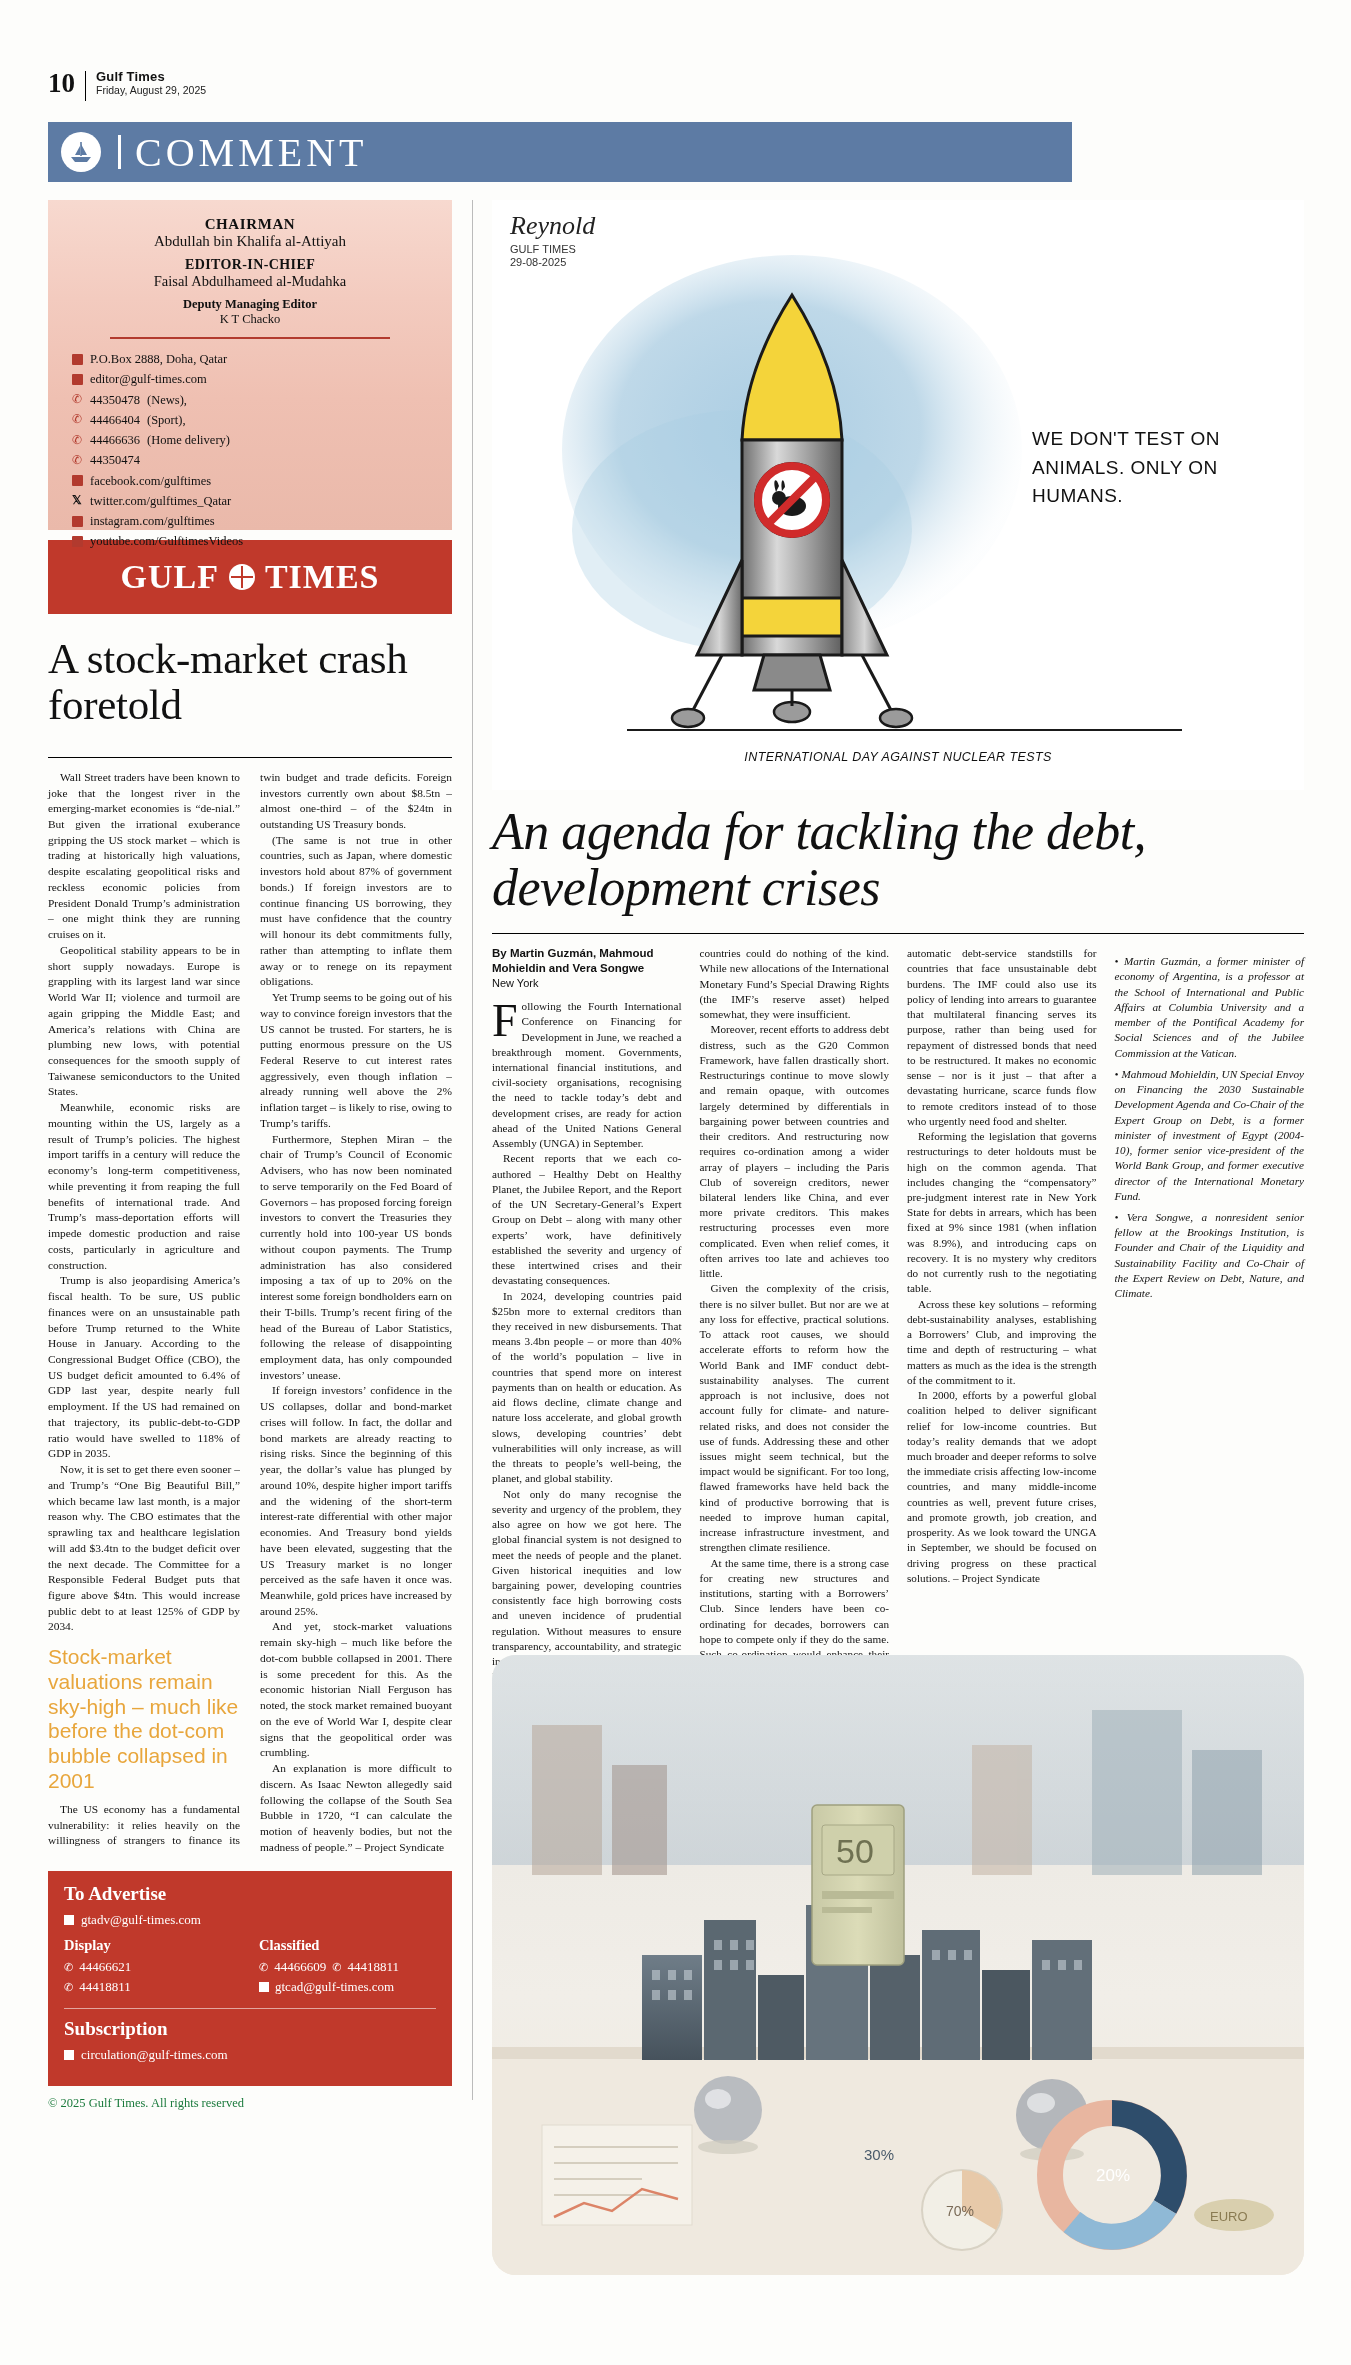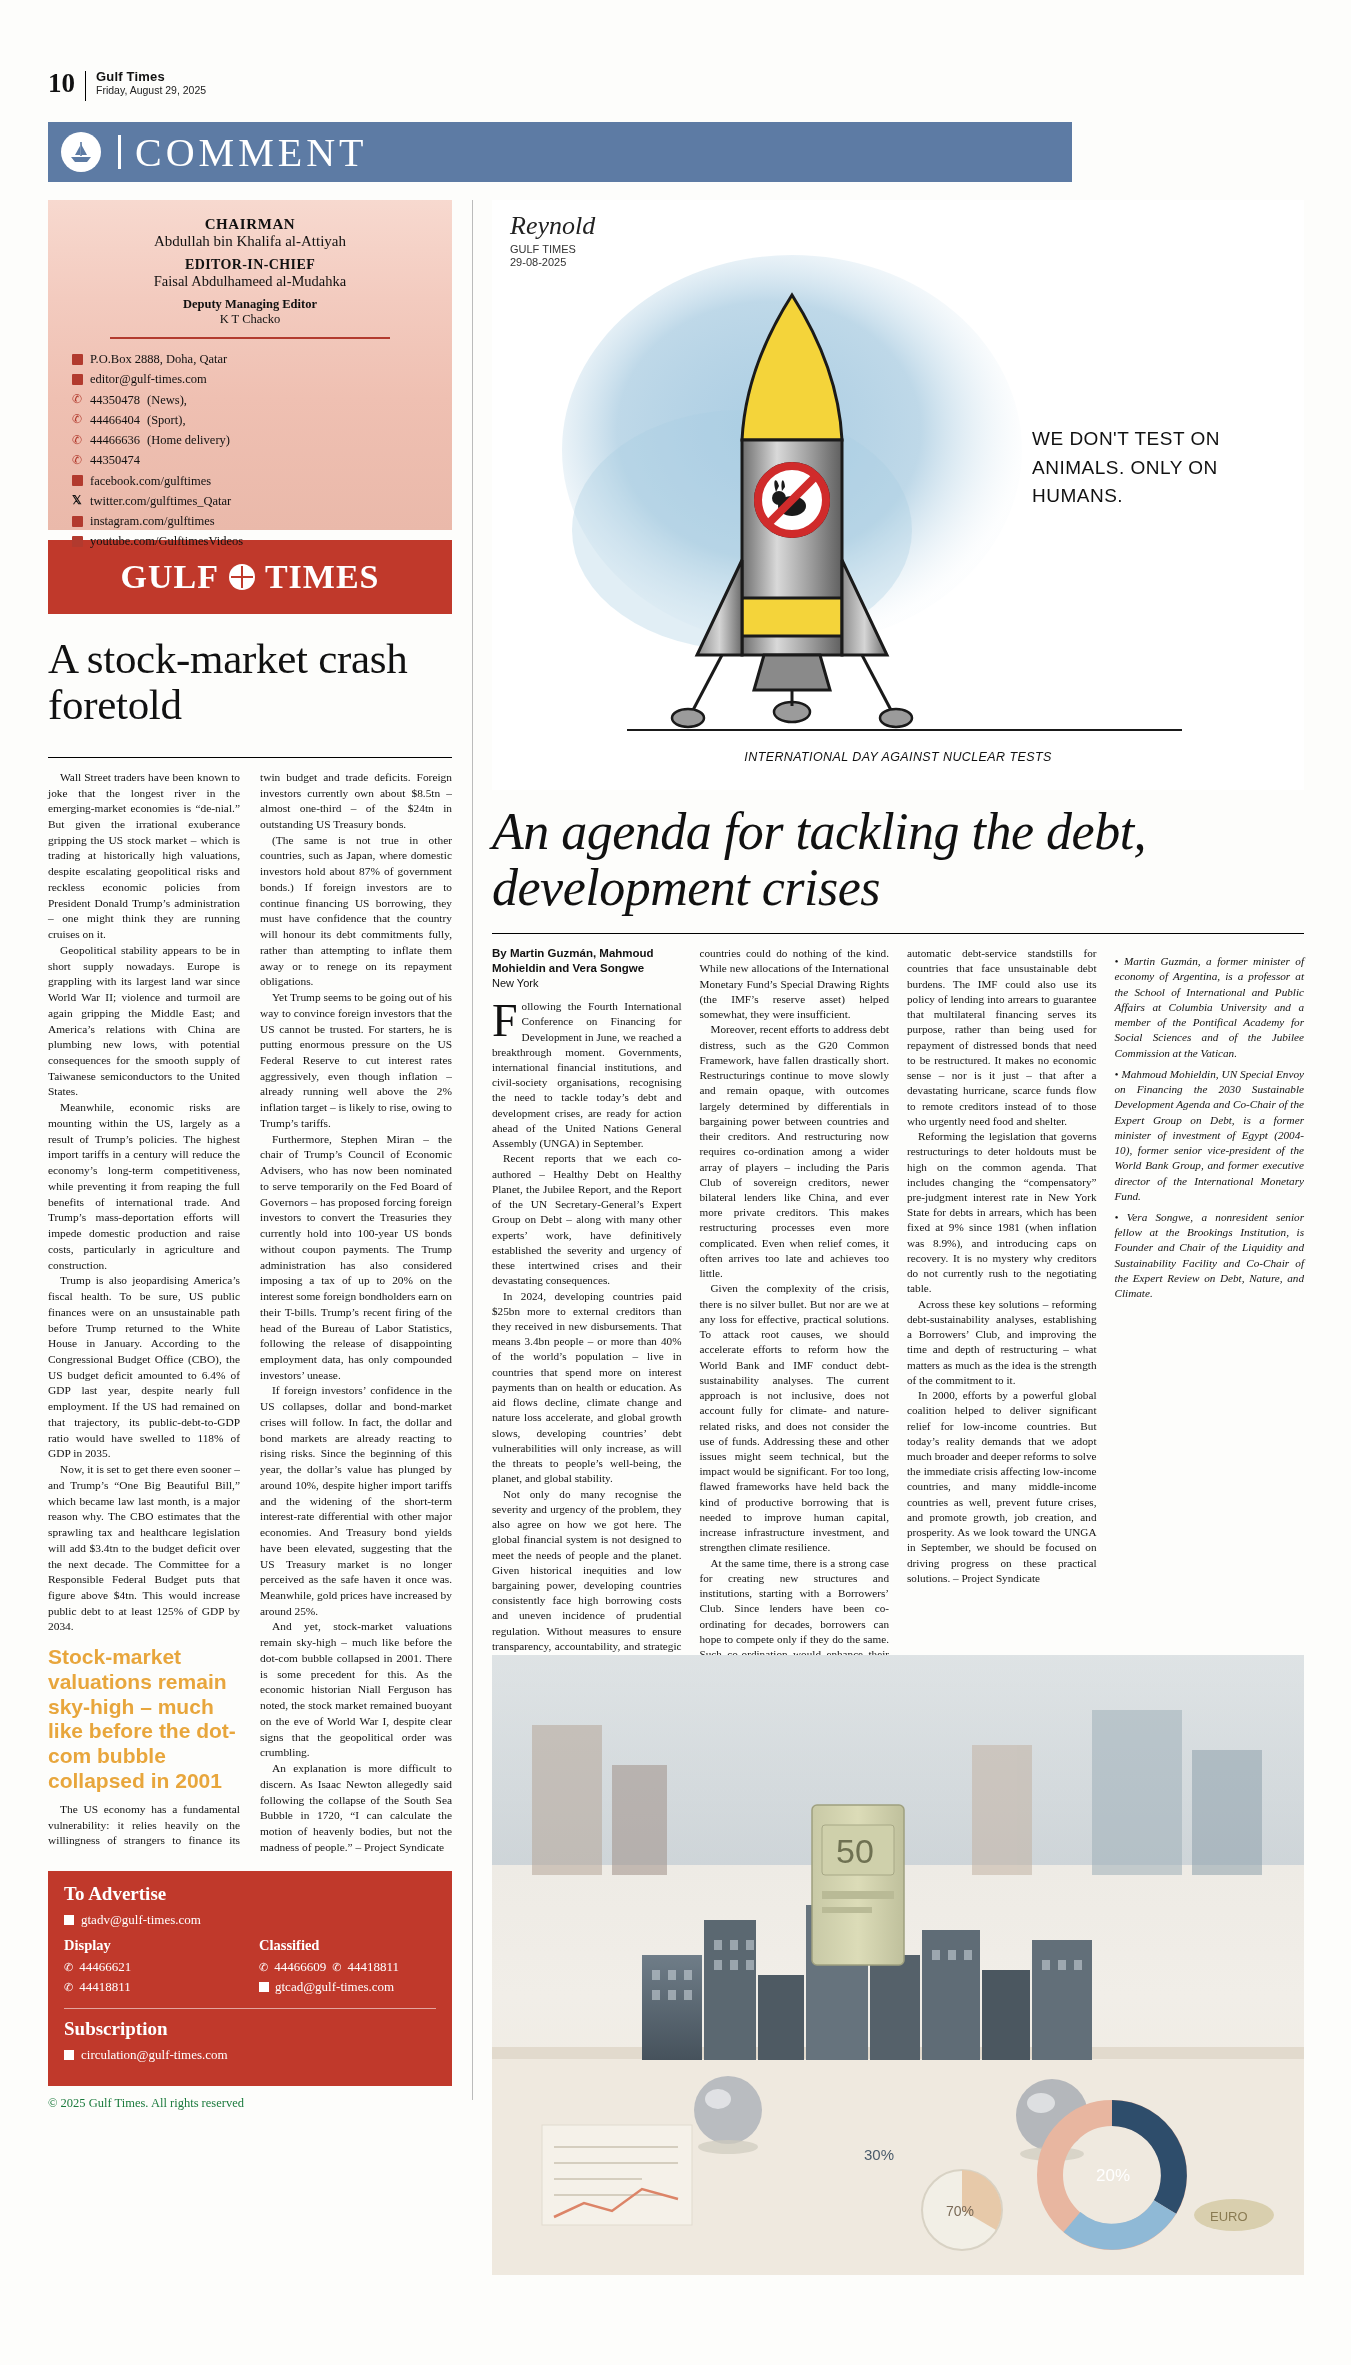--- a/index.html
+++ b/index.html
@@ -95,21 +95,21 @@
   }
   .hr-thin { height:1px; background:#000; margin:14px 0 12px 0; }
 
   .body-2col { column-count:2; column-gap:20px; column-rule:0; }
   p.body {
     font-family:"Liberation Serif",serif; font-size:11.4px; line-height:1.38;
     margin:0 0 0 0; text-align:justify; text-indent:12px; hyphens:auto;
   }
   p.body.first { text-indent:12px; }
   .pullquote {
-    font-family:"Liberation Sans",sans-serif; font-weight:bold; color:#e8a63c;
+    font-family:"Liberation Sans",sans-serif; font-weight:normal; color:#e8a63c;
     font-size:21px; line-height:1.18; margin:10px 0 8px 0; break-inside:avoid;
   }
 
   
   .adbox {
     width:404px; background:#c0392b; color:#fff; margin-top:16px; padding:12px 16px 14px 16px;
     font-family:"Liberation Serif",serif;
   }
   .adbox h4 { margin:0 0 7px 0; font-size:19px; font-weight:bold; }
   .adbox .line { display:flex; align-items:center; gap:7px; font-size:13px; margin-bottom:9px;}
@@ -166,21 +166,21 @@
     float:left; font-size:46px; line-height:.82; padding-right:4px; padding-top:3px;
     font-family:"Liberation Serif",serif;
   }
   .bio {
     font-family:"Liberation Serif",serif; font-style:italic; font-size:10.4px; line-height:1.34;
     text-align:justify; margin-top:8px;
   }
   .bio p{ margin:0 0 6px 0; text-indent:0; }
 
   .photo {
-    position:absolute; left:492px; top:1655px; width:812px; height:620px; overflow:hidden;
+    position:absolute; left:492px; top:1655px; width:812px; height:620px; overflow:hidden;border-radius:24px;
   }
 </style>
 </head>
 <body>
 
 <div class="page">
 
   <div class="folio">
     <div class="folio-num">10</div>
     <div class="folio-rule"></div>

